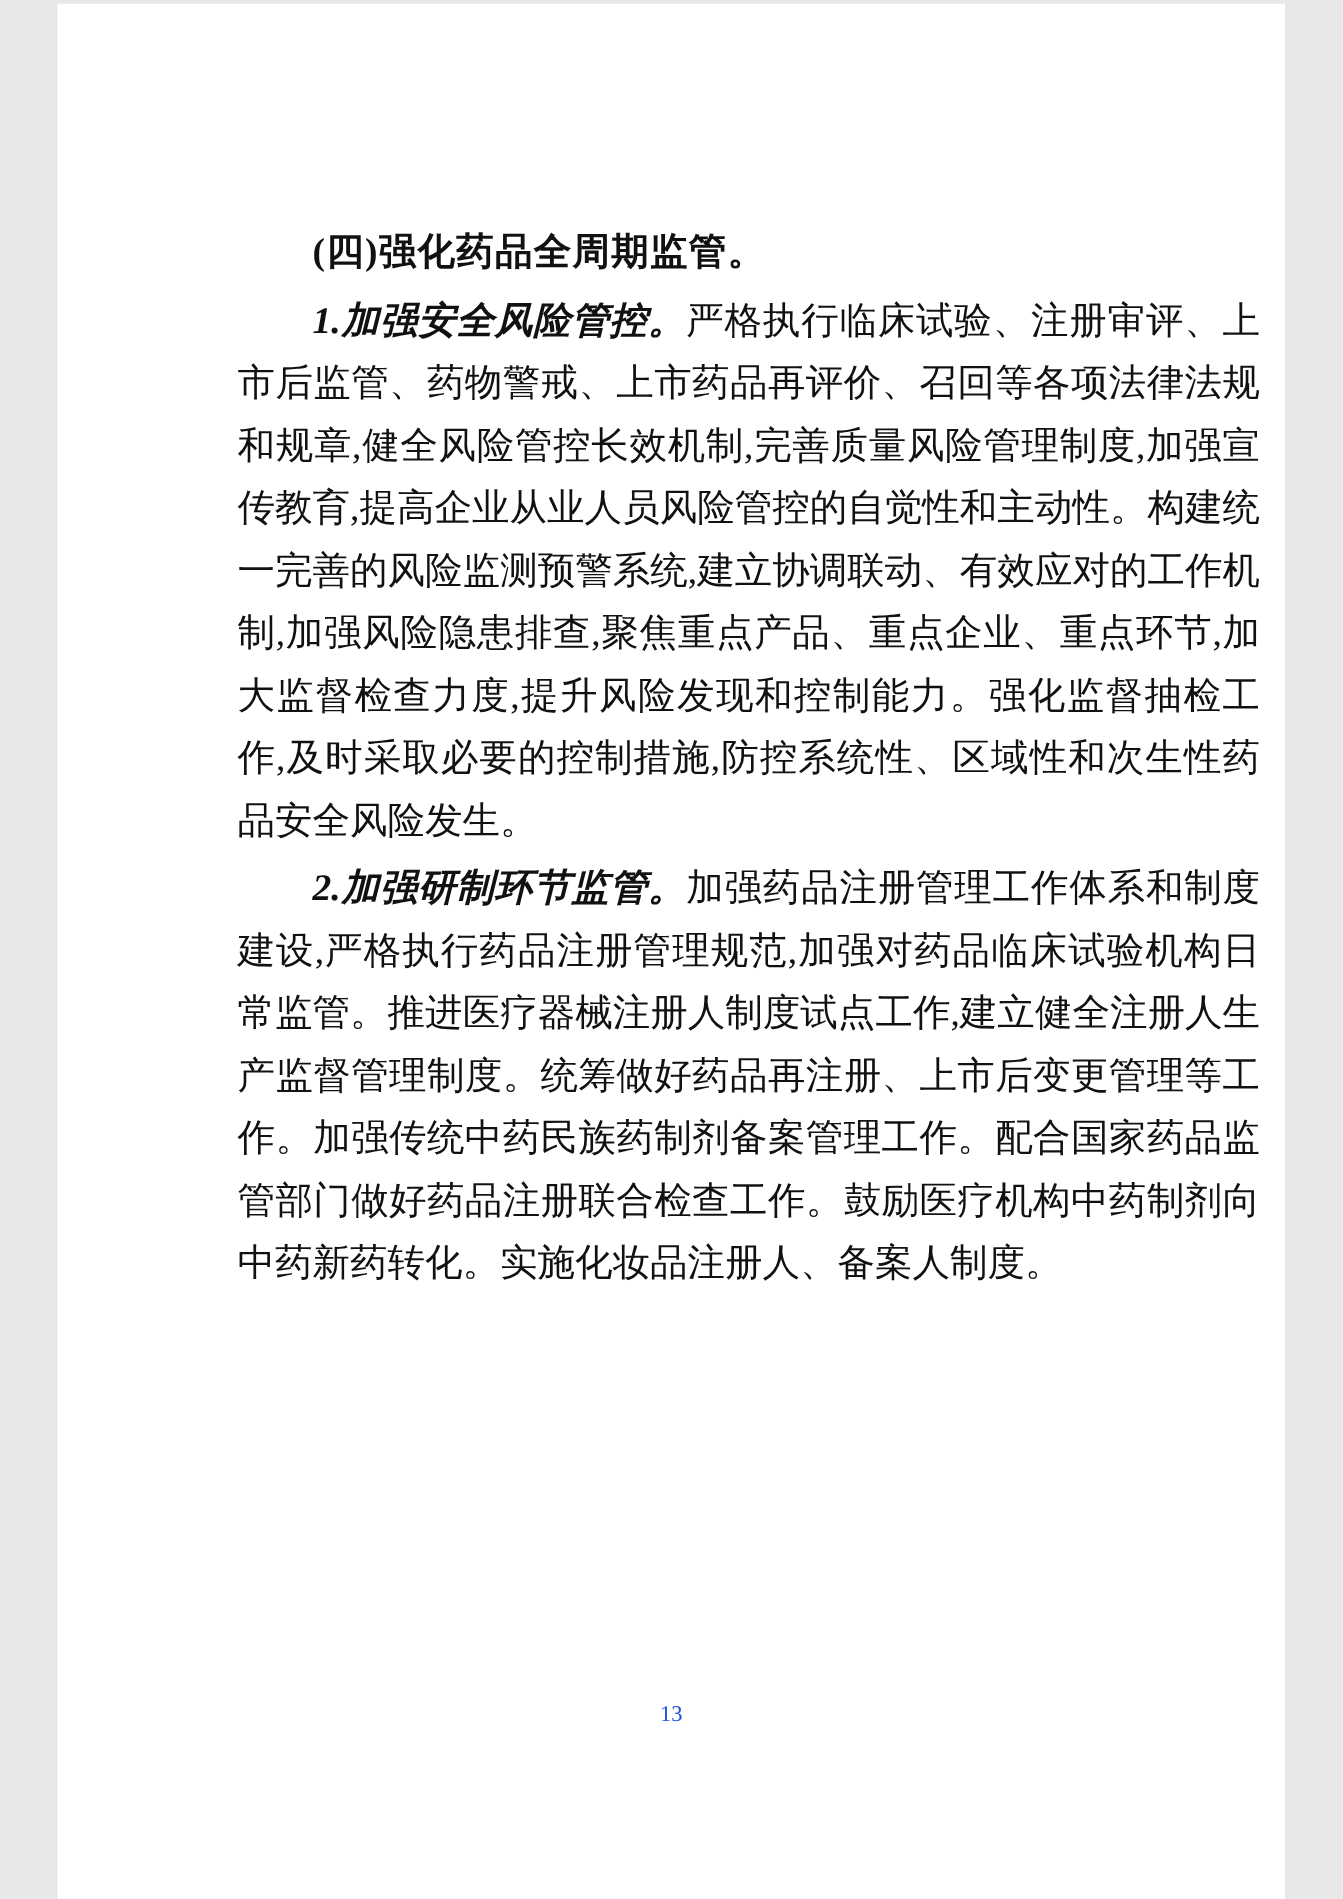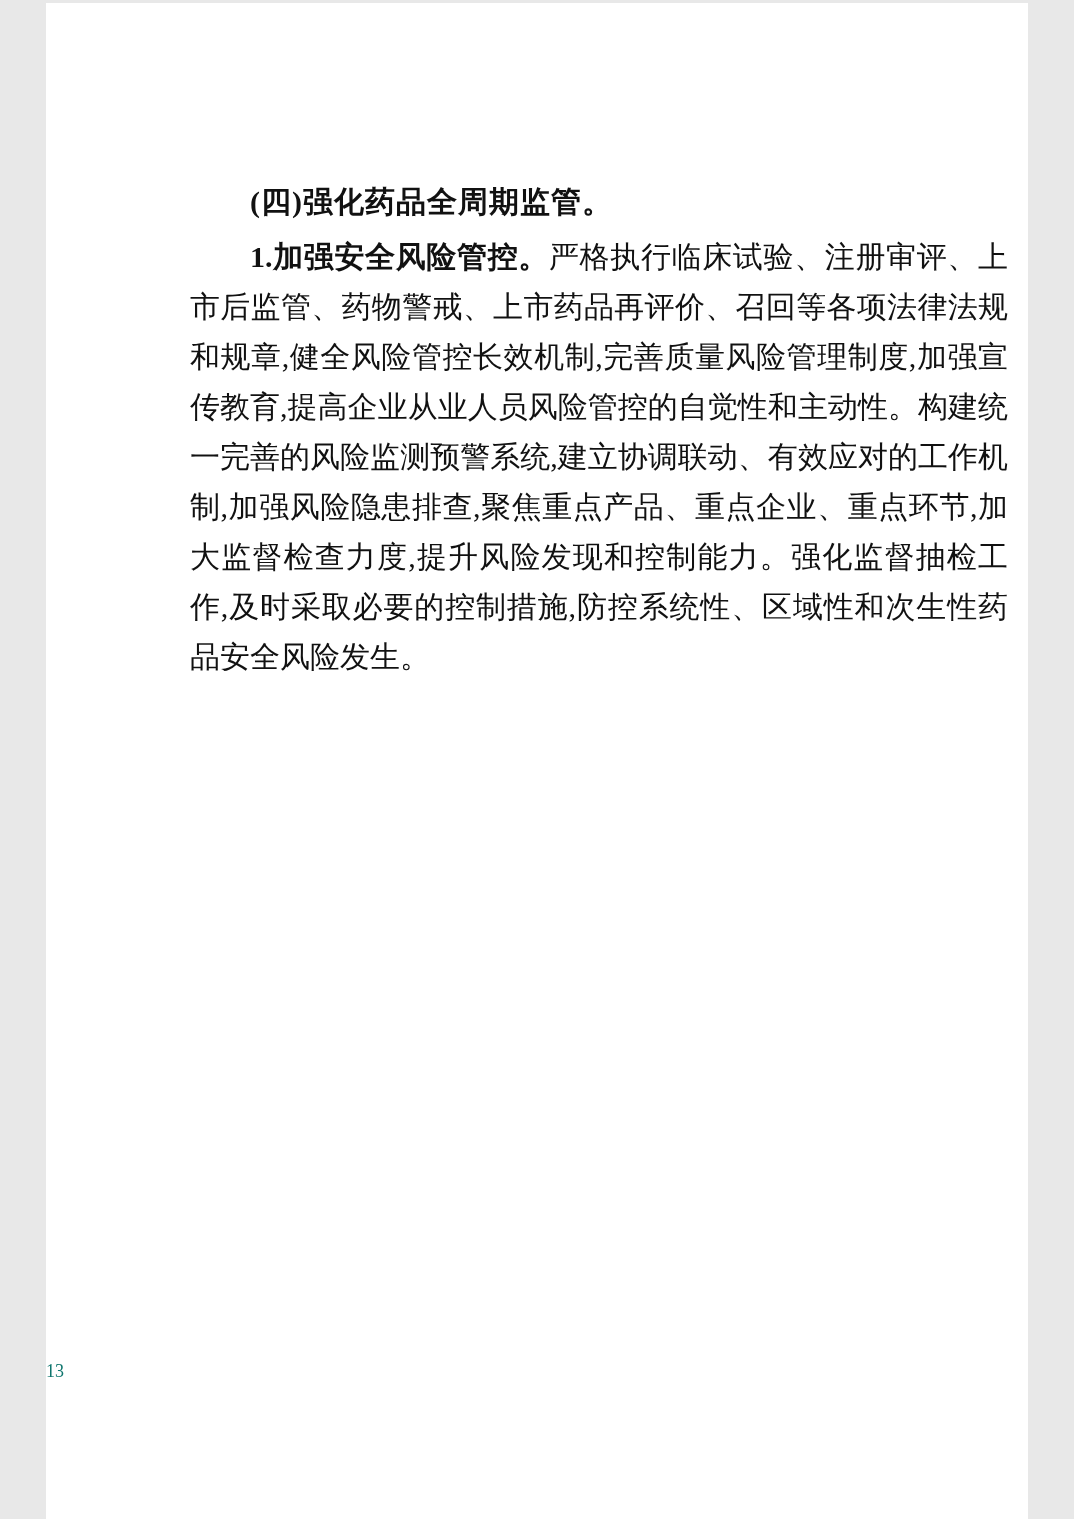--- a/index.html
+++ b/index.html
@@ -33,40 +33,43 @@
   }
   .para {
     font-size: 30px;
     line-height: 50px;
     text-align: justify;
     text-indent: 60px;
     margin: 0 0 4px 0;
   }
   .para .lead {
     font-weight: bold;
+    font-style: italic;
   }
   .page-number {
     position: absolute;
     left: 0;
     right: 0;
     top: 1356px;
+    text-align: center;
     font-size: 18px;
     line-height: 24px;
-    color: #0f766e;
+    color: #1d4ed8;
   }
 </style>
 </head>
 <body>
 
 <div class="page">
   <div class="content">
 
     <h2 class="heading">(四)强化药品全周期监管。</h2>
 
     <p class="para"><span class="lead">1.加强安全风险管控。</span><span>严格执行临床试验、注册审评、上市后监管、药物警戒、上市药品再评价、召回等各项法律法规和规章,健全风险管控长效机制,完善质量风险管理制度,加强宣传教育,提高企业从业人员风险管控的自觉性和主动性。构建统一完善的风险监测预警系统,建立协调联动、有效应对的工作机制,加强风险隐患排查,聚焦重点产品、重点企业、重点环节,加大监督检查力度,提升风险发现和控制能力。强化监督抽检工作,及时采取必要的控制措施,防控系统性、区域性和次生性药品安全风险发生。</span></p>
 
+    <p class="para"><span class="lead">2.加强研制环节监管。</span><span>加强药品注册管理工作体系和制度建设,严格执行药品注册管理规范,加强对药品临床试验机构日常监管。推进医疗器械注册人制度试点工作,建立健全注册人生产监督管理制度。统筹做好药品再注册、上市后变更管理等工作。加强传统中药民族药制剂备案管理工作。配合国家药品监管部门做好药品注册联合检查工作。鼓励医疗机构中药制剂向中药新药转化。实施化妆品注册人、备案人制度。</span></p>
 
 
 
   </div>
 
   <div class="page-number">13</div>
 </div>
 
 </body></html>

